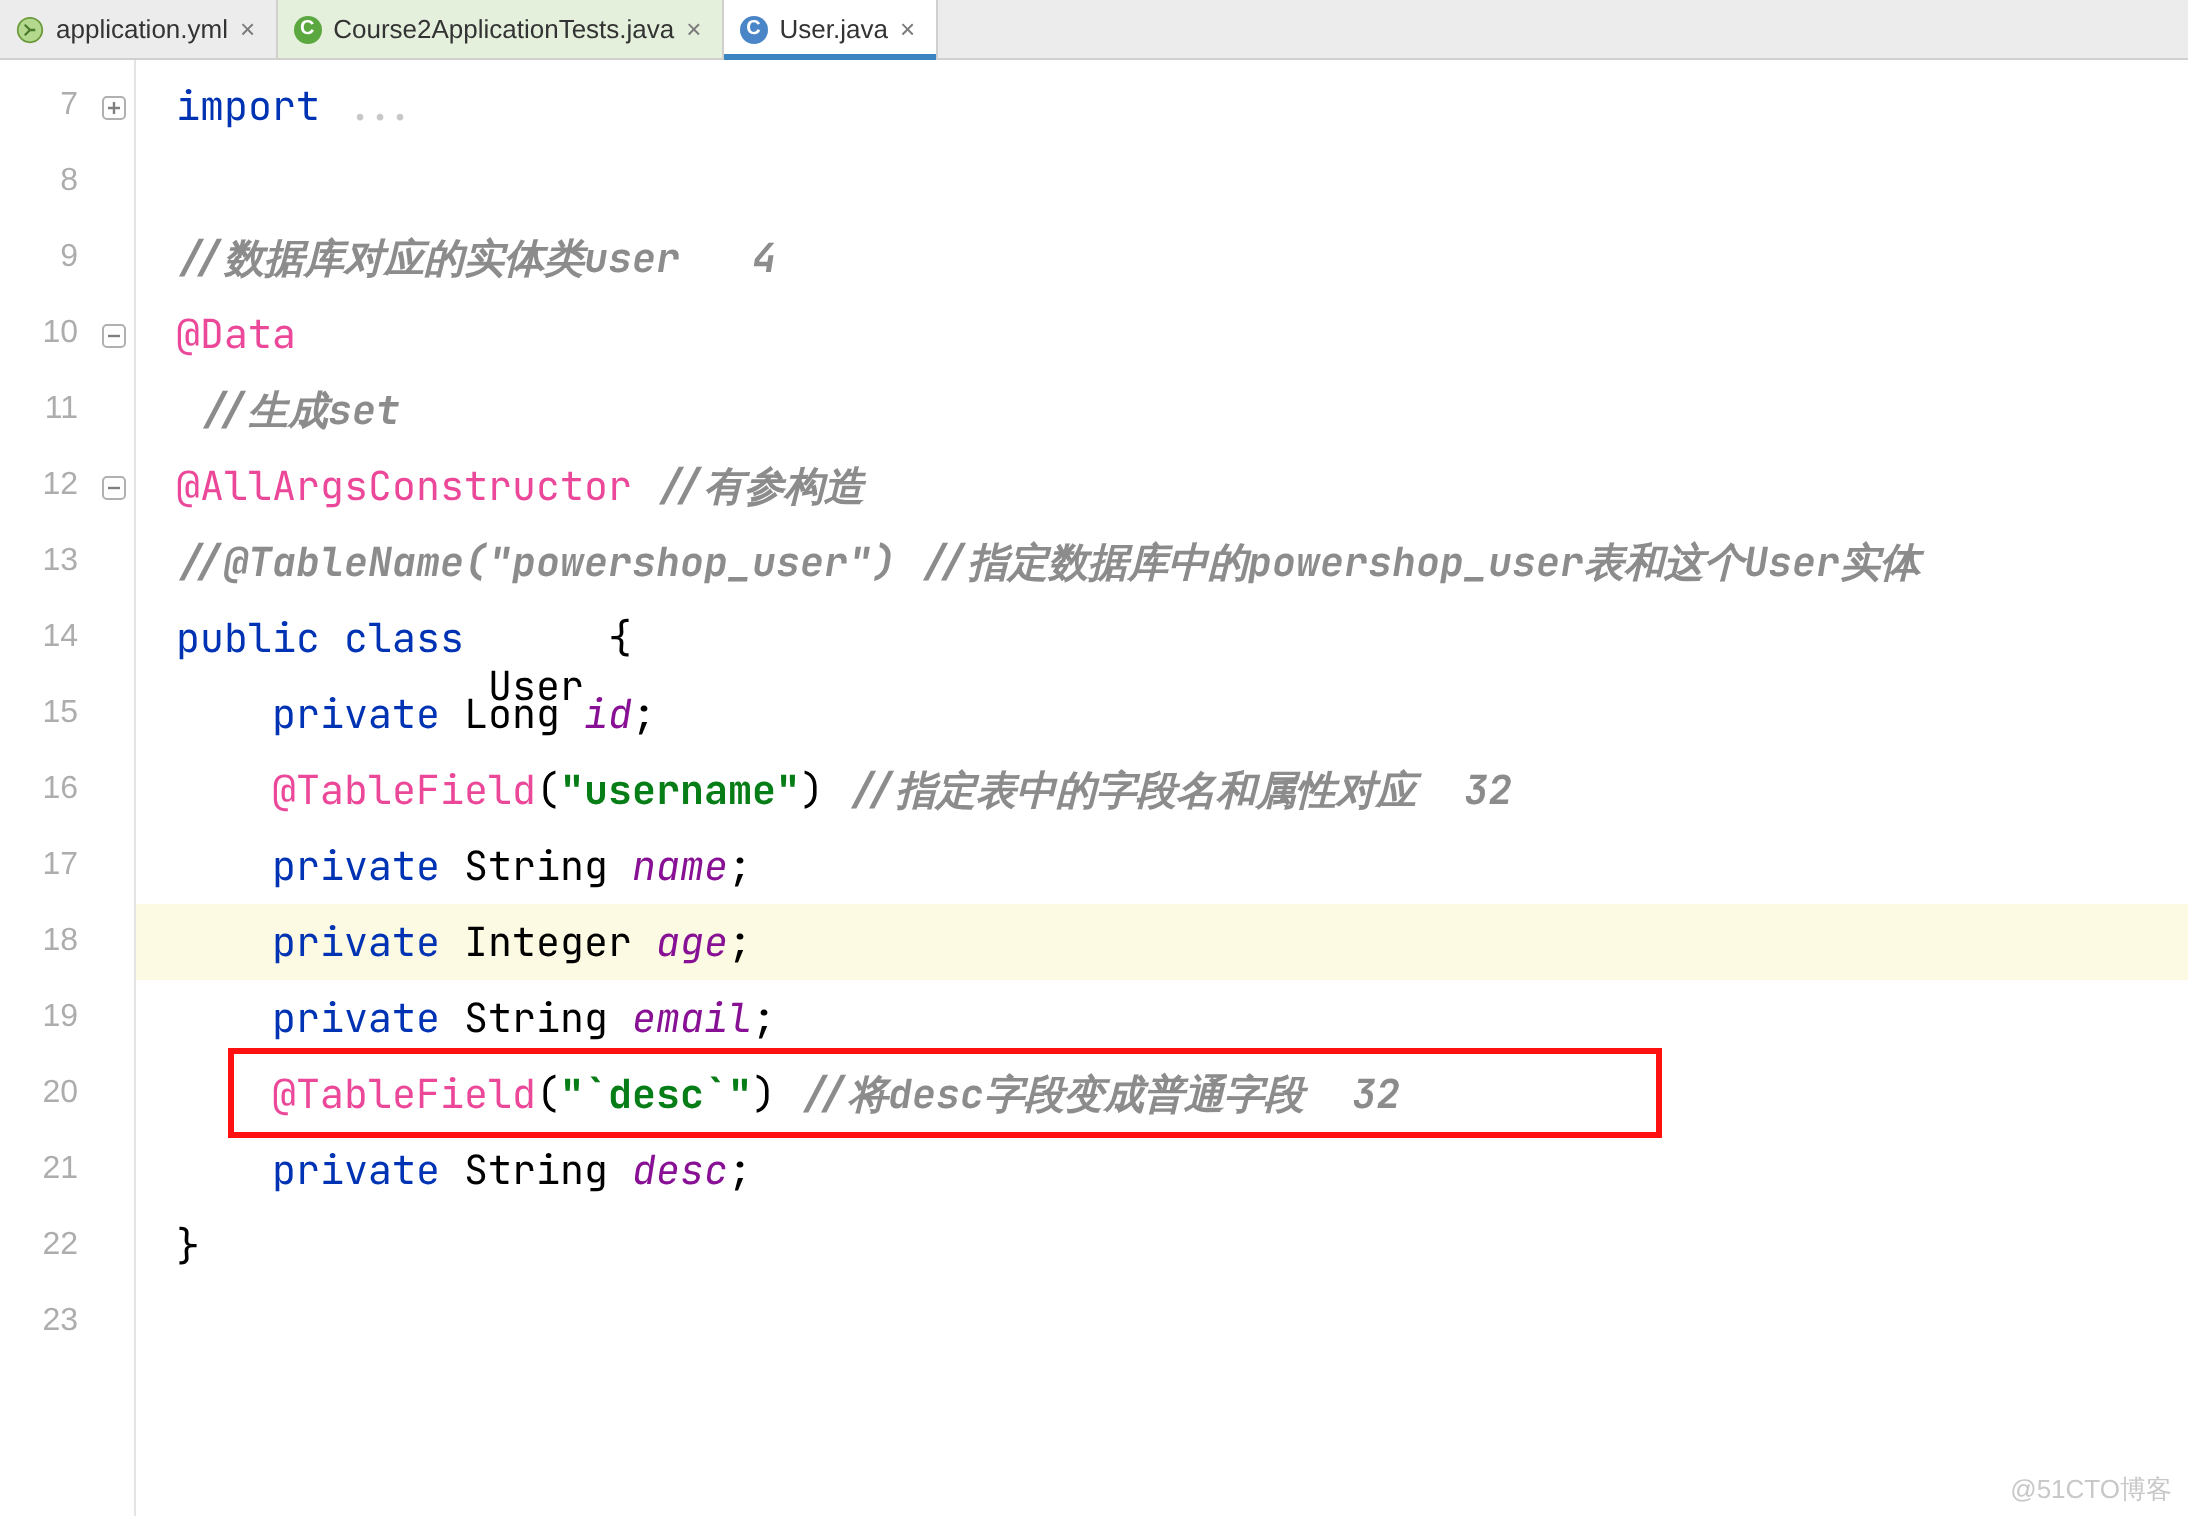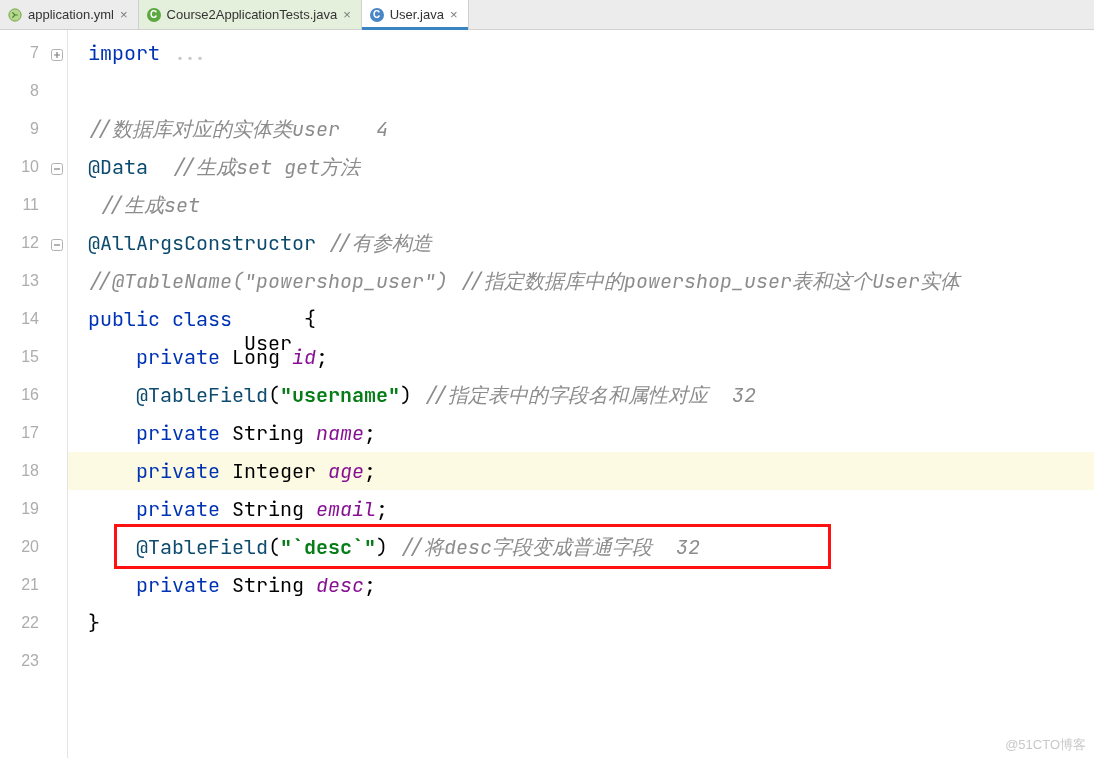--- a/index.html
+++ b/index.html
@@ -24,23 +24,23 @@
   .gutter .ln-row { height: 38px; display:flex; align-items:center; justify-content:flex-end; padding-right: 28px; color:#adadad; font-size:16px; font-family: Arial, sans-serif; position:relative; }
   .gutter .fold { position:absolute; right:4px; top:50%; transform:translateY(-50%); width:12px; height:12px; }
   .gutter .fold svg{width:12px;height:12px;}
   .code { flex:1; padding-top:4px; position:relative; overflow:hidden; }
   .hl-line { position:absolute; left:0; right:0; height:38px; background:#fcfae3; z-index:0; }
 
   .line { height:38px; display:flex; align-items:center; font-size:20px; white-space:pre; padding-left: 20px; position:relative; z-index:1;text-align:center; }
 
   
   .kw   { color:#0033b3; }
-  .ann  { color:#0c4a6e; }
+  .ann  { color:#ec4899; }
   .strB { color:#067d17; font-weight:bold; }
-  .cmt  { color:#8c8c8c; font-style:italic; }
+  .cmt  { color:#8c8c8c; font-style:italic;font-weight:bold; }
   .id   { color:#871094;font-style:italic; }
   .typ  { color:#000; }
   .cls  { color:#000;margin-top:48px; }
   .punc { color:#000; }
   .fade { color:#c8c8c8; }
 
   .red-box { position:absolute; border:3px solid #ff1111; z-index:3; }
   .watermark { position:absolute; right:8px; bottom:4px; color:#c8c8c8; font-size:13px; font-family: Arial, sans-serif; z-index:4;margin-left:44px; }
 </style>
 </head>
@@ -99,21 +99,21 @@
         <div class="ln-row">21</div>
         <div class="ln-row">22</div>
         <div class="ln-row">23</div>
       </div>
     <div class="code" id="code">
         <div class="hl-line" style="top: 422px;"></div>
       <div class="red-box" id="redbox" style="top: 494px; left: 46px; width: 717px; height: 45px;"></div>
     <div class="line"><span></span><span class="kw">import </span><span class="fade">...</span></div>
         <div class="line"><span></span></div>
         <div class="line"><span></span><span class="cmt">//数据库对应的实体类user   4</span></div>
-        <div class="line"><span></span><span class="ann">@Data</span><span class="punc">  </span><span class="cmt">//生成set get方法</span></div>
+        <div class="line"><span></span><span class="ann">@Data</span><span class="punc">  </span></div>
         <div class="line"><span></span><span class="punc"> </span><span class="cmt">//生成set</span></div>
         <div class="line"><span></span><span class="ann">@AllArgsConstructor</span><span class="punc"> </span><span class="cmt">//有参构造</span></div>
         <div class="line"><span></span><span class="cmt">//@TableName("</span><span class="cmt">powershop_user</span><span class="cmt">") //指定数据库中的powershop_user表和这个User实体</span></div>
         <div class="line"><span></span><span class="kw">public class </span><span class="cls">User</span><span class="punc"> {</span></div>
         <div class="line"><span>    </span><span class="kw">private </span><span class="typ">Long </span><span class="id">id</span><span class="punc">;</span></div>
         <div class="line"><span>    </span><span class="ann">@TableField</span><span class="punc">(</span><span class="strB">"username"</span><span class="punc">)</span><span class="punc"> </span><span class="cmt">//指定表中的字段名和属性对应  32</span></div>
         <div class="line"><span>    </span><span class="kw">private </span><span class="typ">String </span><span class="id">name</span><span class="punc">;</span></div>
         <div class="line"><span>    </span><span class="kw">private </span><span class="typ">Integer </span><span class="id">age</span><span class="punc">;</span></div>
         <div class="line"><span>    </span><span class="kw">private </span><span class="typ">String </span><span class="id">email</span><span class="punc">;</span></div>
         <div class="line"><span>    </span><span class="ann">@TableField</span><span class="punc">(</span><span class="strB">"`desc`"</span><span class="punc">)</span><span class="punc"> </span><span class="cmt">//将desc字段变成普通字段  32</span></div>

